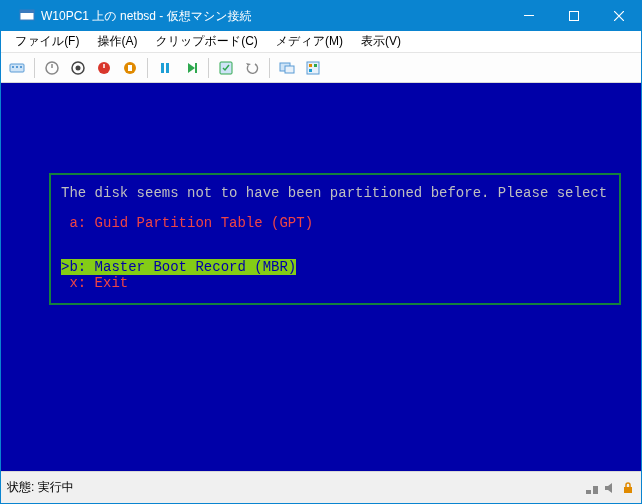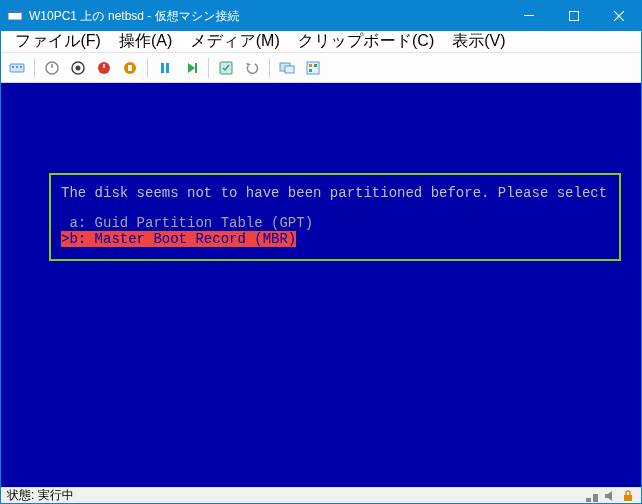--- a/index.html
+++ b/index.html
@@ -7,57 +7,57 @@
     width: 642px; height: 504px;
     font-family: "Segoe UI", "Meiryo UI", sans-serif;
     font-size: 12px;
     background: #fff;
     border: 1px solid #0a84d0;
     display: flex; flex-direction: column;
     overflow: hidden;
   }
   .titlebar {
     height: 30px; background: #0a84d0; color: #fff;
-    display: flex; align-items: center; padding-left: 6px;
+    display: flex; align-items: center; padding-left: 18px;
   }
   .titlebar .icon { width: 16px; height: 16px; margin-right: 6px; display:inline-flex; align-items:center; justify-content:center; }
   .titlebar .title { flex: 1; font-size: 12px; }
   .winbtns { display: flex; height: 100%; }
   .winbtn { width: 45px; display:flex; align-items:center; justify-content:center; color:#fff; }
   .menubar {
     height: 22px; background: #fff; border-bottom: 1px solid #e5e5e5;
     display: flex; align-items: center; padding: 0 6px; gap: 2px;
   }
-  .menuitem { padding: 2px 8px; font-size: 16px; }
+  .menuitem { padding: 2px 8px; font-size: 12px; }
   .toolbar {
     height: 30px; background: #fdfdfd; border-bottom: 1px solid #d8d8d8;
     display: flex; align-items: center; padding: 0 4px; gap: 2px;
   }
   .tbtn {
     width: 24px; height: 24px; display:flex; align-items:center; justify-content:center;
     border-radius:2px;
   }
   .tsep { width:1px; height:20px; background:#d0d0d0; margin:0 3px; }
   .console {
     flex: 1; background: #0000a8; position: relative;
     font-family: "Courier New", monospace; color:#bfbfbf;
     font-size: 14px; line-height: 16px;
   }
   .dialog {
     position:absolute; left:48px; top:90px; right:20px;
-    border: 2px solid #84cc16; padding: 10px 10px 12px 10px;
+    border: 2px solid #15803d; padding: 10px 10px 12px 10px;
   }
   .dialog .msg { color:#bfbfbf; white-space: pre-wrap; }
   .options { margin-top: 14px; }
-  .opt { color:#a3a3a3; white-space: pre; }
-  .opt.sel { display:inline-block; background:#ef4444; color:#0000a8; }
+  .opt { color:#ef4444; white-space: pre; }
+  .opt.sel { display:inline-block; background:#84cc16; color:#0000a8;margin-top:28px; }
   .opt.sel::before { content:">"; }
   .opt:not(.sel)::before { content:" "; }
   .statusbar {
-    height: 16px; background:#f0f0f0; border-top:1px solid #d8d8d8;
+    height: 32px; background:#f0f0f0; border-top:1px solid #d8d8d8;
     display:flex; align-items:center; padding:0 6px; font-size:12px;
     justify-content: space-between;
   }
   .status-icons { display:flex; gap:4px; align-items:center; }
   svg { display:block; }
 </style>
 </head>
 <body>
 
 <div class="titlebar">
@@ -83,22 +83,22 @@
       <svg width="10" height="10" viewBox="0 0 10 10">
           <path d="M0 0 L10 10 M10 0 L0 10" stroke="#fff" stroke-width="1.2"></path>
         </svg>
     </div>
   </div>
 </div>
 
 <div class="menubar">
   <div class="menuitem">ファイル(F)</div>
   <div class="menuitem">操作(A)</div>
+  <div class="menuitem">クリップボード(C)</div>
   <div class="menuitem">メディア(M)</div>
-  <div class="menuitem">クリップボード(C)</div>
   <div class="menuitem">表示(V)</div>
 </div>
 
 <div class="toolbar">
   <div class="tbtn">
     <svg width="16" height="16" viewBox="0 0 16 16">
         <rect x="1" y="4" width="14" height="8" rx="1" fill="#cfe4f7" stroke="#5a9bd5"></rect>
         <rect x="3" y="6" width="2" height="2" fill="#5a9bd5"></rect>
         <rect x="7" y="6" width="2" height="2" fill="#5a9bd5"></rect>
         <rect x="11" y="6" width="2" height="2" fill="#5a9bd5"></rect>
@@ -171,20 +171,21 @@
       </svg>
   </div>
 </div>
 
 <div class="console">
   <div class="dialog">
     <div class="msg">The disk seems not to have been partitioned before. Please select</div>
     <div class="options">
       <div class="opt">a: Guid Partition Table (GPT)</div>
       <div><span class="opt sel">b: Master Boot Record (MBR)</span></div>
+      <div class="opt">x: Exit</div>
     </div>
   </div>
 </div>
 
 <div class="statusbar">
   <span>状態: 実行中</span>
   <span class="status-icons">
     <span>
         <svg width="14" height="14" viewBox="0 0 14 14">
           <rect x="1" y="9" width="5" height="4" fill="#888"></rect>

